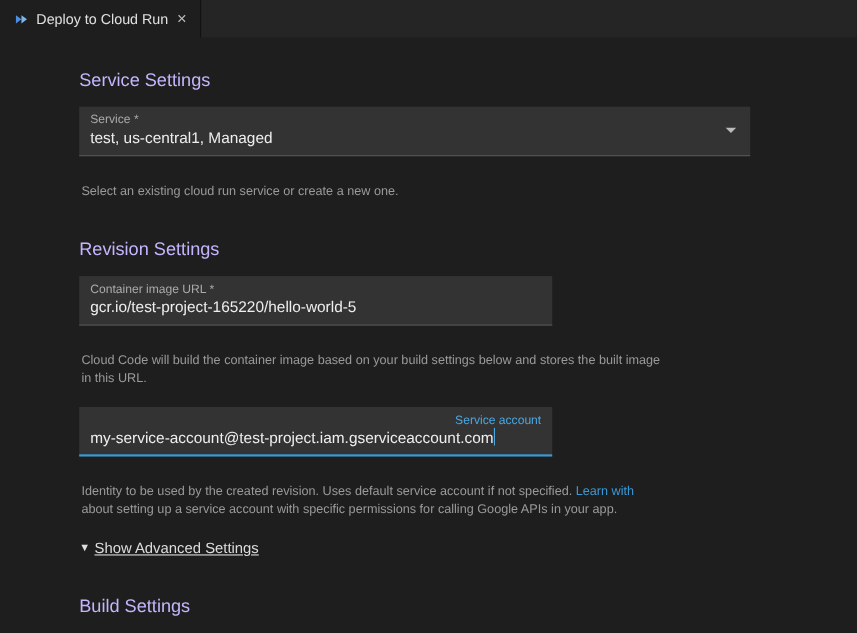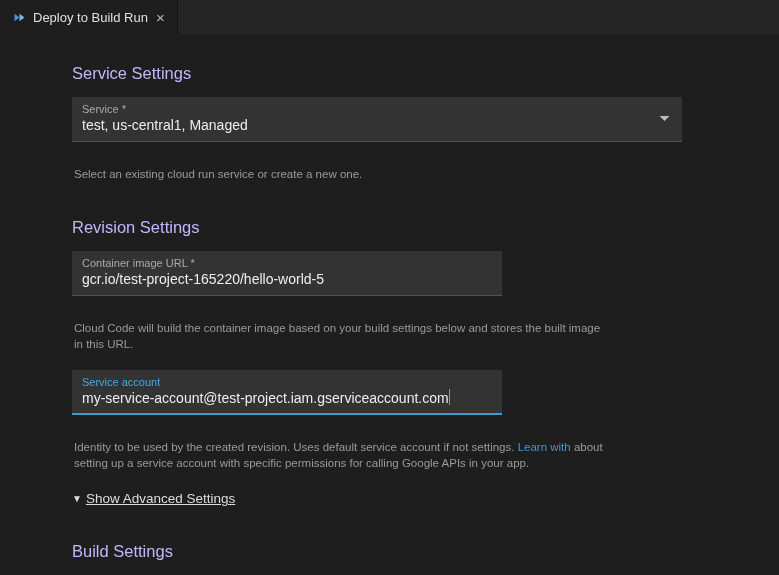--- a/index.html
+++ b/index.html
@@ -47,21 +47,21 @@
     border-bottom: 1px solid #555;
     padding: 6px 10px 6px 10px;
     position: relative;
   }
   .field.focused { border-bottom: 2px solid #3b99d6; padding-bottom:5px; }
   .field-label {
     font-size: 11px;
     color: #aaa;
     margin-bottom: 1px;
   }
-  .field-label.focused { color: #4aa7e0; }
+  .field-label.focused { color: #4aa7e0; text-align: right; }
   .field-value {
     font-size: 14px;
     color: #eee;
     line-height: 1.35;
     background: transparent;
     border: none;
     outline: none;
     width: 100%;
   }
   .field .chevron {
@@ -104,21 +104,21 @@
 <body>
 
 <div class="tab-bar">
   <div class="tab">
     <span class="tab-icon">
       <svg width="15" height="15" viewBox="0 0 24 24">
         <path d="M4 6 L12 12 L4 18 Z" fill="#4a90e2"></path>
         <path d="M12 6 L20 12 L12 18 Z" fill="#7fb5ea"></path>
       </svg>
     </span>
-    <span class="tab-title">Deploy to Build Run</span>
+    <span class="tab-title">Deploy to Cloud Run</span>
     <span class="tab-close">×</span>
   </div>
   <div class="tab-inactive-area"></div>
 </div>
 
 <div class="content">
 
   <div class="section-heading">Service Settings</div>
   <div class="field w-full">
     <div class="field-label">Service *</div>
@@ -141,21 +141,21 @@
   </div>
   <div class="helper" style="width:530px">Cloud Code will build the container image based on your build settings below and stores the built image in this URL.</div>
 
   <div style="height:18px"></div>
 
   <div class="field w-med focused">
     <div class="field-label focused">Service account</div>
     <div class="field-value"><span>my-service-account@test-project.iam.gserviceaccount.com</span><span class="caret"></span></div>
   </div>
   <div class="helper" style="width:530px">
-    <span>Identity to be used by the created revision. Uses default service account if not settings. </span><a>Learn with</a><span> about setting up a service account with specific permissions for calling Google APIs in your app.</span>
+    <span>Identity to be used by the created revision. Uses default service account if not specified. </span><a>Learn with</a><span> about setting up a service account with specific permissions for calling Google APIs in your app.</span>
   </div>
 
   <div class="adv-toggle">
     <span class="tri">▼</span>
     <span class="txt">Show Advanced Settings</span>
   </div>
 
   <div class="section-gap"></div>
 
   <div class="section-heading">Build Settings</div>

